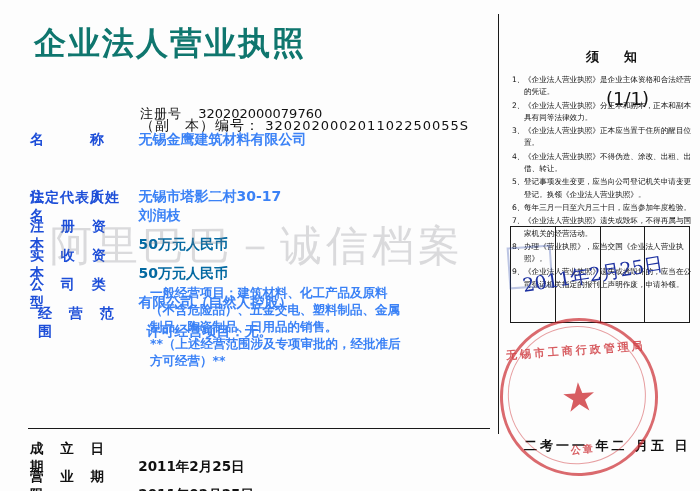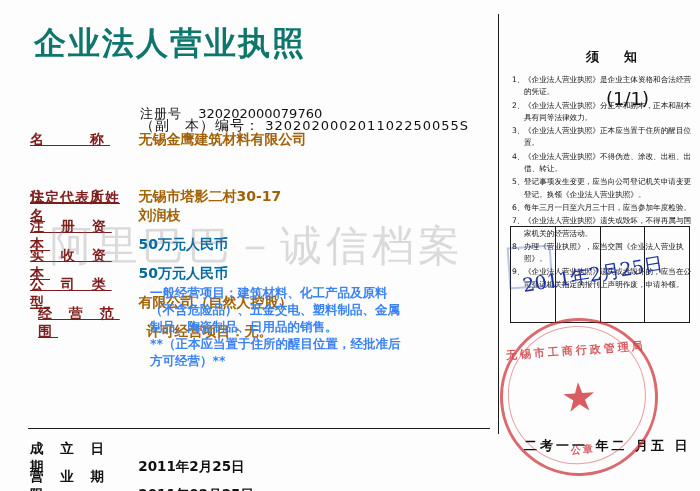--- a/index.html
+++ b/index.html
@@ -88,27 +88,26 @@
 
   .field {
     position: absolute;
     font-size: 14px;
   }
   .field .lbl {
     display: inline-block;
     width: 104px;
     letter-spacing: 6px;
     font-weight: bold;
-    color: #7f1d1d;
-    text-decoration: underline;
+    color: #1d4ed8;
   }
   .field .lbl.wide { letter-spacing: 1px; }
   .field .val {
     font-weight: bold;
-    color: #a16207;
+    color: #3b82f6;
   }
   .field .val.red { color: #0369a1; }
 
   .scope-body {
     position: absolute;
     left: 150px;
     top: 285px;
     width: 330px;
     font-size: 12.5px;
     line-height: 1.35;
@@ -319,21 +318,21 @@
 
   <div class="field" style="left:38px; top:305px;">
     <span class="lbl">经 营 范 围</span>
     <span class="val">许可经营项目：无。</span>
   </div>
 
   <div class="scope-body">
     <div>一般经营项目：建筑材料、化工产品及原料</div>
     <div>（不含危险品）、五金交电、塑料制品、金属</div>
     <div>制品、陶瓷制品、日用品的销售。</div>
-    <div>**（正本应当置于住所的醒目位置，经批准后</div>
+    <div>**（上述经营范围涉及专项审批的，经批准后</div>
     <div>方可经营）**</div>
   </div>
 
   <div class="bottom-field" style="left:30px; top:440px;">
     <span class="lbl">成 立 日 期</span>
     <span class="val">2011年2月25日</span>
   </div>
 
   <div class="bottom-field" style="left:30px; top:468px;">
     <span class="lbl">营 业 期 限</span>

